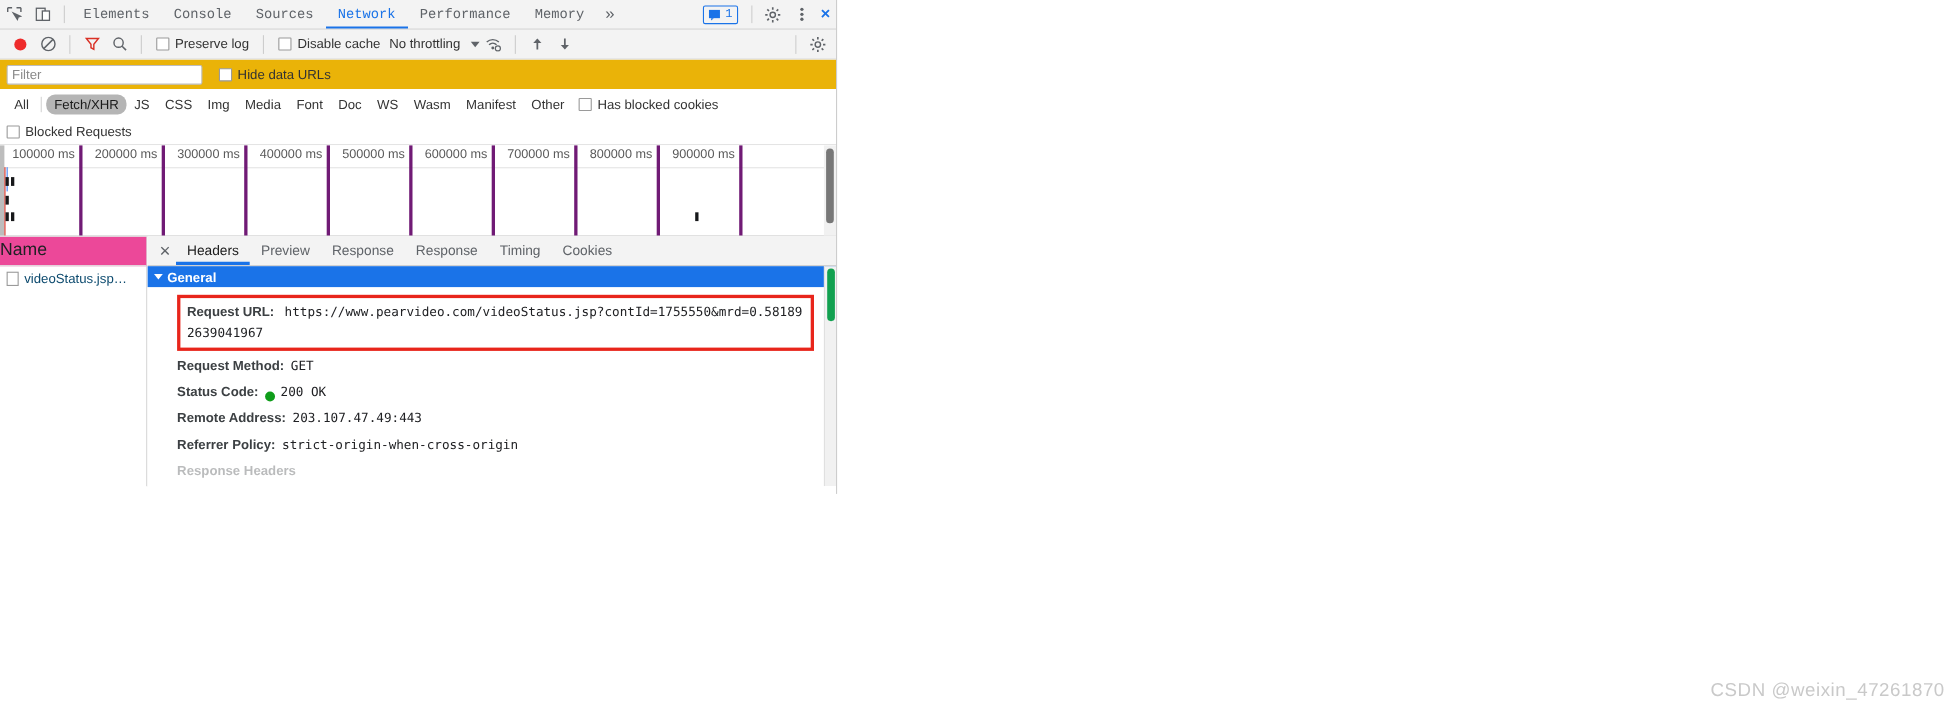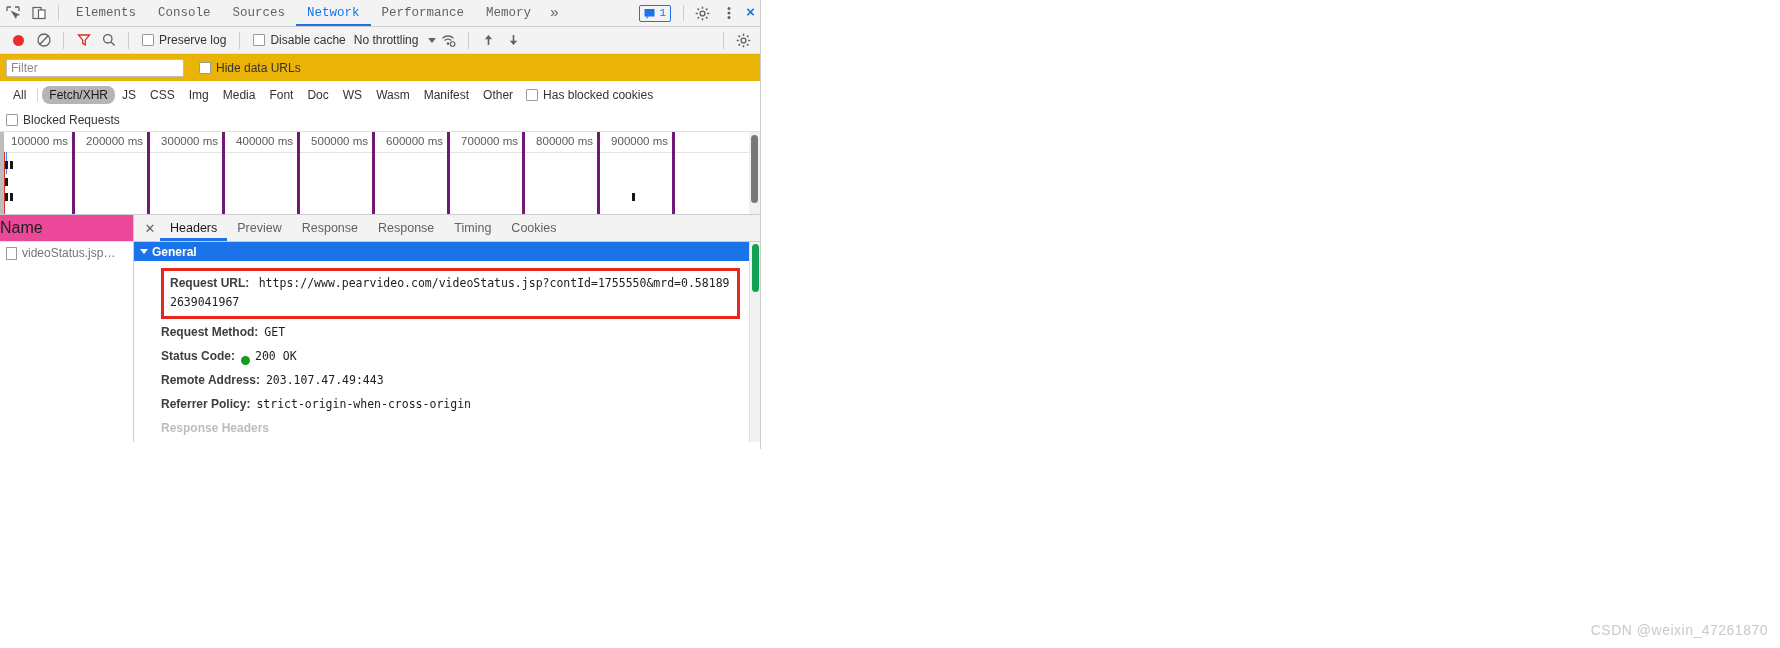--- a/index.html
+++ b/index.html
@@ -164,21 +164,21 @@
   }
   .name-header {
     height:27px; display:flex; align-items:center;
     padding-left:0;
     font-size:16px; color:#202124;
     border-bottom:1px solid #e2e2e2;
     background:#ec4899;
   }
   .name-row {
     height:22px; display:flex; align-items:center; gap:5px;
-    padding-left:6px; font-size:12px; color:#737373;
+    padding-left:6px; font-size:12px; color:#0c4a6e;
     overflow:hidden; white-space:nowrap;
   }
   .doc-ico {
     width:11px; height:13px; flex:none;
     border:1px solid #9a9a9a; background:#fff;
   }
 
   .detailpane { flex:1; position:relative; background:#fff; overflow:hidden; }
   .detail-tabs {
     display:flex; align-items:center;
@@ -242,21 +242,21 @@
     position:absolute; right:0; top:0; width:11px; height:83px;
     background:#f1f1f1;
   }
   .ov-thumb {
     position:absolute; left:2px; top:3px; width:7px; height:68px;
     background:#777; border-radius:4px;
   }
 
   .watermark {
     position:absolute; right:12px; bottom:10px;
-    font-size:14px; color:#c9c9c9;
+    font-size:17px; color:#c9c9c9;
     letter-spacing:0.5px;
     font-family:"Liberation Sans", sans-serif;
   }
 </style>
 </head>
 <body>
 
 <div class="devtools">
 
   <div class="tabstrip">

